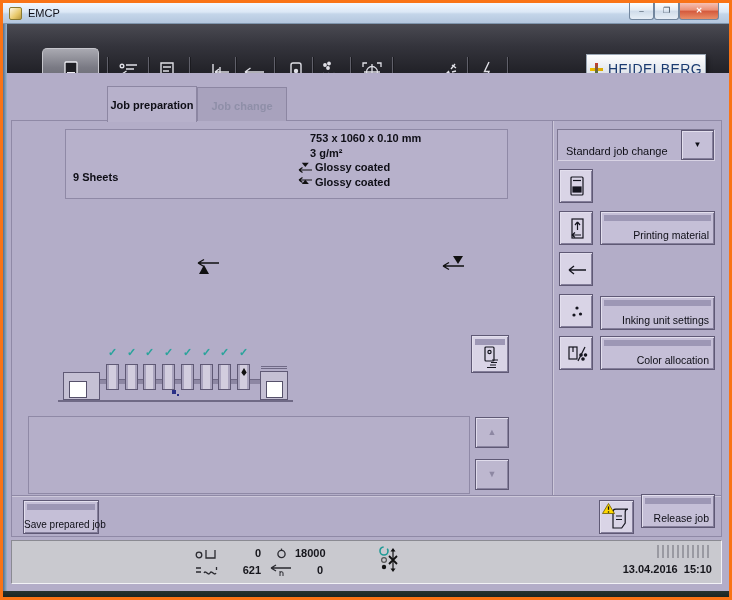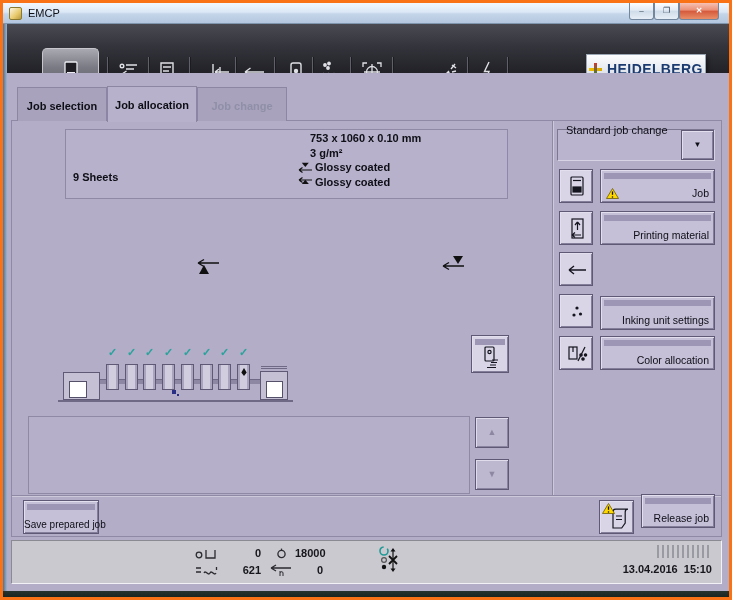--- a/index.html
+++ b/index.html
@@ -25,21 +25,21 @@
   .toolbar{left:4px;top:21px;width:724px;height:49px;background:linear-gradient(#4a4a52,#34343c 45%,#212127)}
   .tbsel{left:35px;top:24px;width:57px;height:46px;border-radius:5px 5px 0 0;
     background:linear-gradient(#a9a9b1,#7b7b85 40%,#55555e);border:1px solid #c6c6cc;border-bottom:none;
     display:flex;align-items:center;justify-content:center}
   .tbicon{width:30px;height:36px;top:30px;display:flex;align-items:center;justify-content:center}
   .tbsep{width:1px;height:26px;top:33px;background:#60606a;box-shadow:1px 0 0 #1b1b20}
   .statusdot{left:462px;top:57px;width:9px;height:9px;border-radius:50%;background:#ffe400}
   .logo{left:579px;top:30px;width:120px;height:30px;background:linear-gradient(#fdfdfe,#e2e6ec 60%,#cfd5dd);
     border:1px solid #9aa6b4;box-shadow:2px 3px 4px rgba(0,0,0,.45);
     display:flex;align-items:center;justify-content:center;gap:5px}
-  .logotext{font-weight:bold;font-size:14px;letter-spacing:.4px;color:#1a3a70}
+  .logotext{font-weight:normal;font-size:14px;letter-spacing:.4px;color:#1a3a70}
   .cross{position:relative;width:13px;height:13px}
   .cross .h{position:absolute;left:0;top:5px;width:13px;height:3px;background:linear-gradient(90deg,#f0c000,#d8a800)}
   .cross .v{position:absolute;left:5px;top:0;width:3px;height:13px;background:linear-gradient(#cc3a2e,#2a8a3e)}
   
   .main{left:4px;top:70px;width:724px;height:518px;background:#b3adc8}
   .tab{top:84px;height:34px;background:#a8a2bd;border:1px solid #8c86a2;border-bottom:none;
     text-align:center;font-weight:bold;padding-top:12px;z-index:2}
   .tab.active{top:83px;height:36px;background:#b7b1cb;z-index:3}
   .tab.disabled{color:#8f8fa8}
   .frame{border:1px solid #8f89a6}
@@ -195,25 +195,22 @@
       <span class="cross">
           <span class="h"></span>
           <span class="v"></span>
         </span>
       <span class="logotext">HEIDELBERG</span>
     </div>
   </div>
 
   <div class="abs main"></div>
 
-  <div class="abs tab" style="left:14px;width:90px">
-    <span>Job selection</span>
-  </div>
   <div class="abs tab active" style="left:104px;width:90px">
-    <span>Job allocation</span>
+    <span>Job preparation</span>
   </div>
   <div class="abs tab disabled" style="left:194px;width:90px">
     <span>Job change</span>
   </div>
 
   <div class="abs frame" style="left:8px;top:117px;width:711px;height:417px"></div>
   <div class="abs dark" style="left:549px;top:118px;width:1px;height:374px"></div>
   <div class="abs lite" style="left:550px;top:118px;width:1px;height:374px"></div>
   <div class="abs dark" style="left:9px;top:492px;width:709px;height:1px"></div>
   <div class="abs lite" style="left:9px;top:493px;width:709px;height:1px"></div>
@@ -290,45 +287,34 @@
         <path d="M14 14h6M13 16.5h6M12 19h6M9 21.5h9"></path>
       </svg>
     </span>
   </div>
 
   <div class="abs" style="left:25px;top:413px;width:442px;height:78px;border:1px solid #8f89a6;background:#b5afc9"></div>
   <div class="abs scrollbtn" style="left:472px;top:414px;width:34px;height:31px"><span>▲</span></div>
   <div class="abs scrollbtn" style="left:472px;top:456px;width:34px;height:31px"><span>▼</span></div>
 
   <div class="abs sunkensel" style="left:554px;top:126px;width:158px;height:32px">
-    <span class="abs" style="left:8px;bottom:24px">Standard job change</span>
+    <span class="abs" style="left:8px;bottom:3px">Standard job change</span>
   </div>
   <div class="abs raised" style="left:678px;top:127px;width:33px;height:30px;text-align:center;line-height:28px;font-size:8px">
     <span>▼</span>
   </div>
 
   <div class="abs raised iconface" style="left:556px;top:166px;width:34px;height:34px">
     <span class="abs" style="left:5px;top:5px">
       <svg width="24" height="24" viewBox="0 0 24 24" fill="none" stroke="#15151f" stroke-width="1.2">
         <rect x="6" y="2" width="12" height="18" rx="1"></rect>
           <path d="M8 5.5h8"></path>
         <rect x="8" y="12" width="8" height="5" fill="#15151f"></rect>
       </svg>
     </span>
-  </div>
-  <div class="abs raised" style="left:597px;top:166px;width:115px;height:34px">
-    <div class="stripe"></div>
-    <span class="warn" style="left:5px;bottom:3px">
-      <svg width="13" height="11" viewBox="0 0 13 11">
-          <polygon points="6.5,0.5 12.5,10.5 0.5,10.5" fill="#ffd800" stroke="#6b5b00" stroke-width="0.8"></polygon>
-          <path d="M6.5 3.4v3.4" stroke="#111" stroke-width="1.3"></path>
-          <circle cx="6.5" cy="9" r="0.8" fill="#111"></circle>
-        </svg>
-    </span>
-    <span class="biglabel">Job</span>
   </div>
 
   <div class="abs raised iconface" style="left:556px;top:208px;width:34px;height:34px">
     <span class="abs" style="left:5px;top:5px">
       <svg width="24" height="24" viewBox="0 0 24 24" fill="none" stroke="#15151f" stroke-width="1.2">
         <rect x="7" y="2" width="11" height="19"></rect>
         <path d="M12.5 13V5m0 0L10 8m2.5-3L15 8"></path>
           <path d="M16 18H7m0 0l3-2.5M7 18l3 2.5"></path>
       </svg>
     </span>

